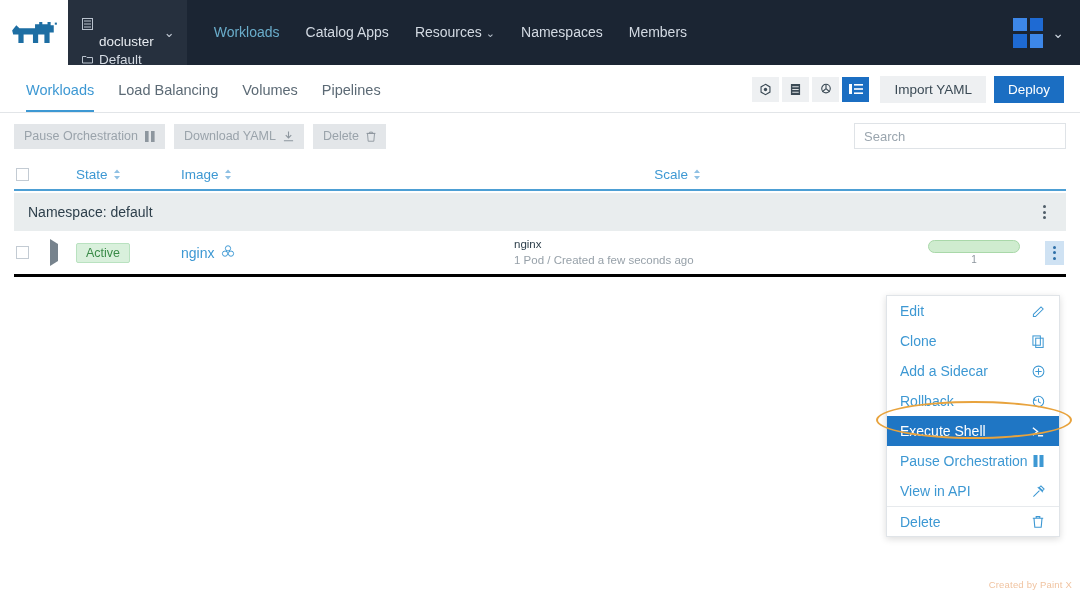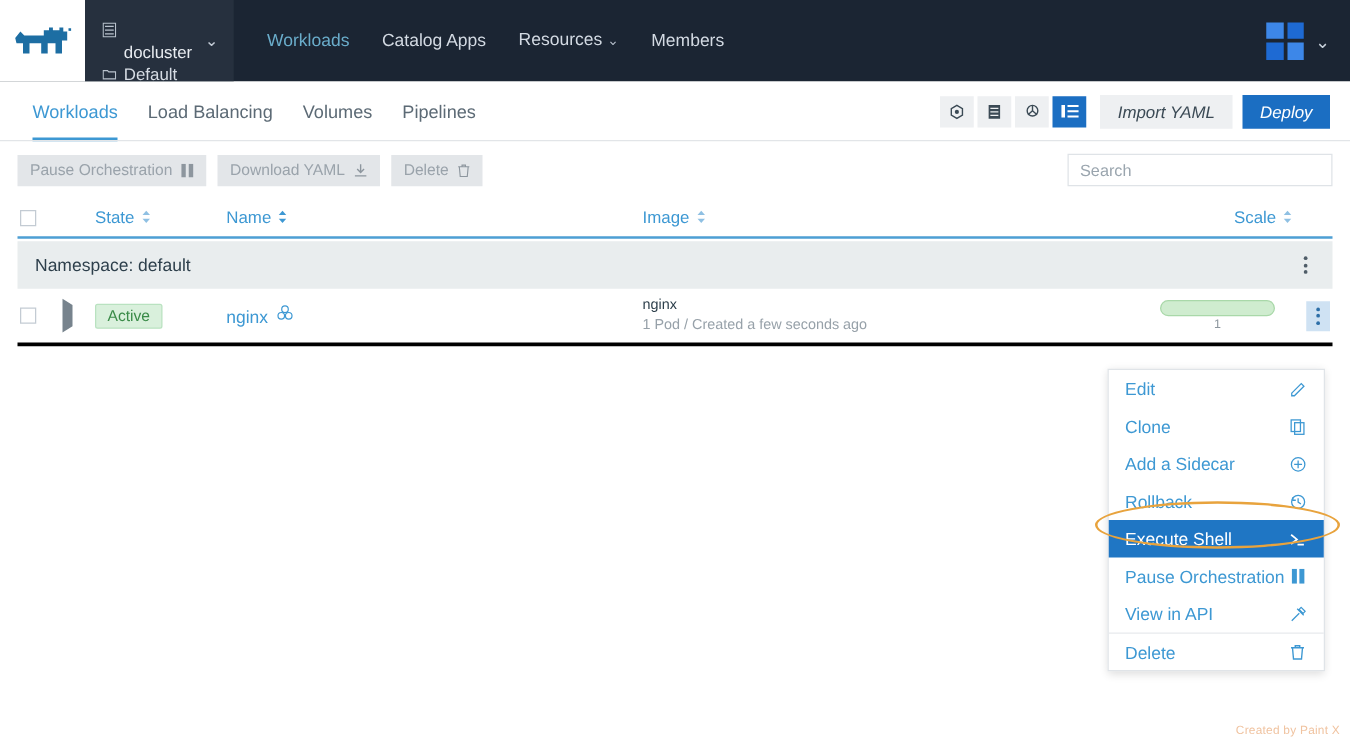--- a/index.html
+++ b/index.html
@@ -123,21 +123,20 @@
   .btn {
     height: 27px;
     border: none;
     background: #eef0f2;
     color: #3b4a55;
     font-size: 13.5px;
     padding: 0 14px;
     cursor: pointer;
     font-family: "Liberation Sans", sans-serif;
     white-space: nowrap;
-    font-style: italic;
   }
   .btn.primary { background: #1b6ec2; color: #ffffff; }
   .tabs-underline {
     position: absolute;
     left: 0; right: 0; bottom: 0;
     height: 1px;
     background: #e2e5e8;
   }
 
   
@@ -354,20 +353,23 @@
 
   <div class="nav">
     <div class="nav-item active">
       <span>Workloads</span>
     </div>
     <div class="nav-item">
       <span>Catalog Apps</span>
     </div>
     <div class="nav-item">
       <span>Resources</span><span class="caret">⌄</span>
+    </div>
+    <div class="nav-item">
+      <span>Namespaces</span>
     </div>
     <div class="nav-item">
       <span>Members</span>
     </div>
   </div>
 
   <div class="user-area">
     <div class="grid-avatar">
       <i class="lt"></i>
         <i></i>
@@ -464,31 +466,20 @@
       <span class="th">
         <span>State</span>
         <span class="sortchev">
           <svg width="8" height="11" viewBox="0 0 8 11">
               <path d="M4 0.6 L7 4 H1 Z" fill="currentColor"></path>
               <path d="M4 10.4 L7 7 H1 Z" fill="currentColor"></path>
             </svg>
         </span>
       </span>
     </div>
-    <div class="col-name">
-      <span class="th">
-        <span>Name</span>
-        <span class="sortchev strong">
-          <svg width="8" height="11" viewBox="0 0 8 11">
-              <path d="M4 0.6 L7 4 H1 Z" fill="currentColor"></path>
-              <path d="M4 10.4 L7 7 H1 Z" fill="currentColor"></path>
-            </svg>
-        </span>
-      </span>
-    </div>
     <div class="col-image">
       <span class="th">
         <span>Image</span>
         <span class="sortchev">
           <svg width="8" height="11" viewBox="0 0 8 11">
               <path d="M4 0.6 L7 4 H1 Z" fill="currentColor"></path>
               <path d="M4 10.4 L7 7 H1 Z" fill="currentColor"></path>
             </svg>
         </span>
       </span>

